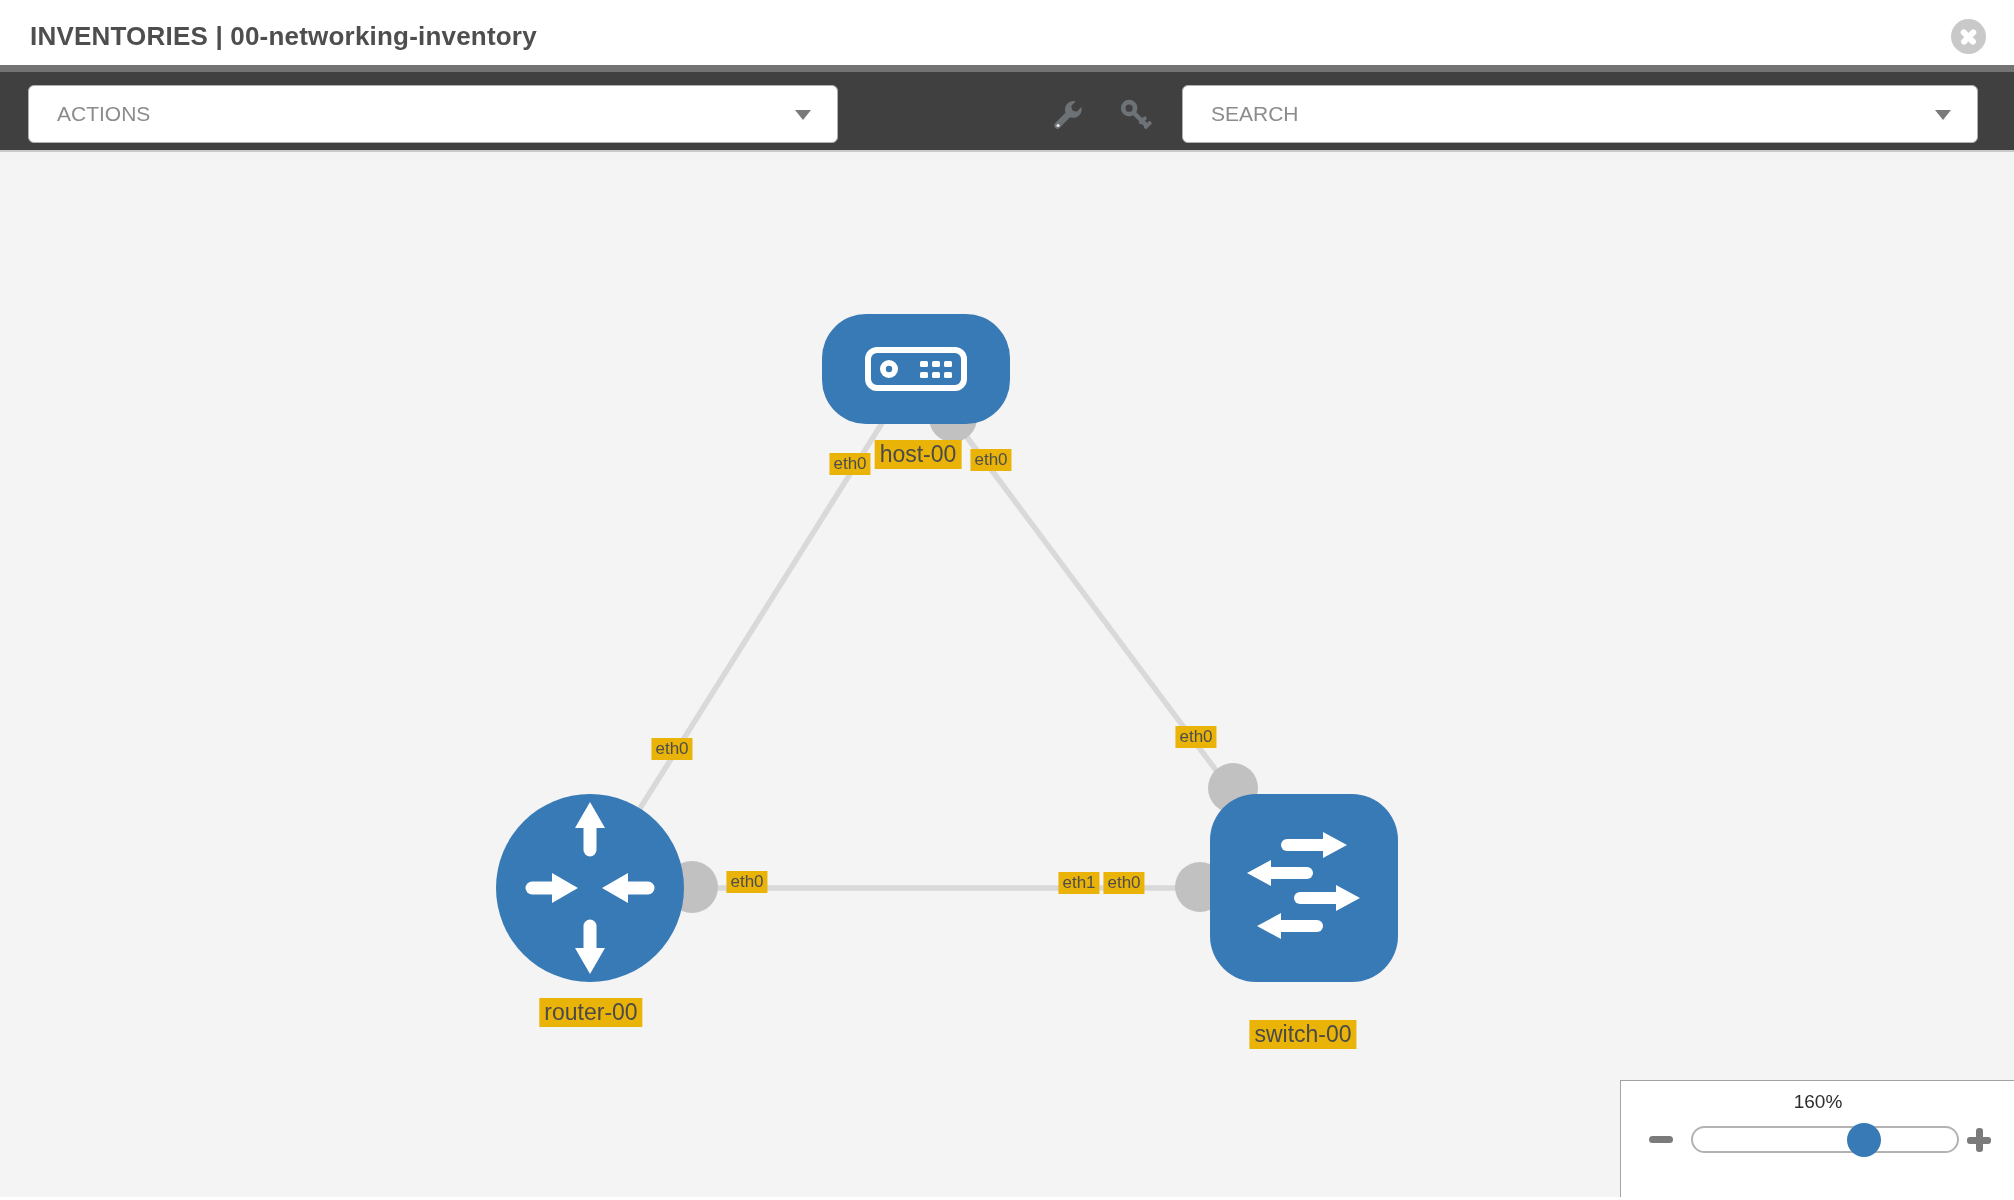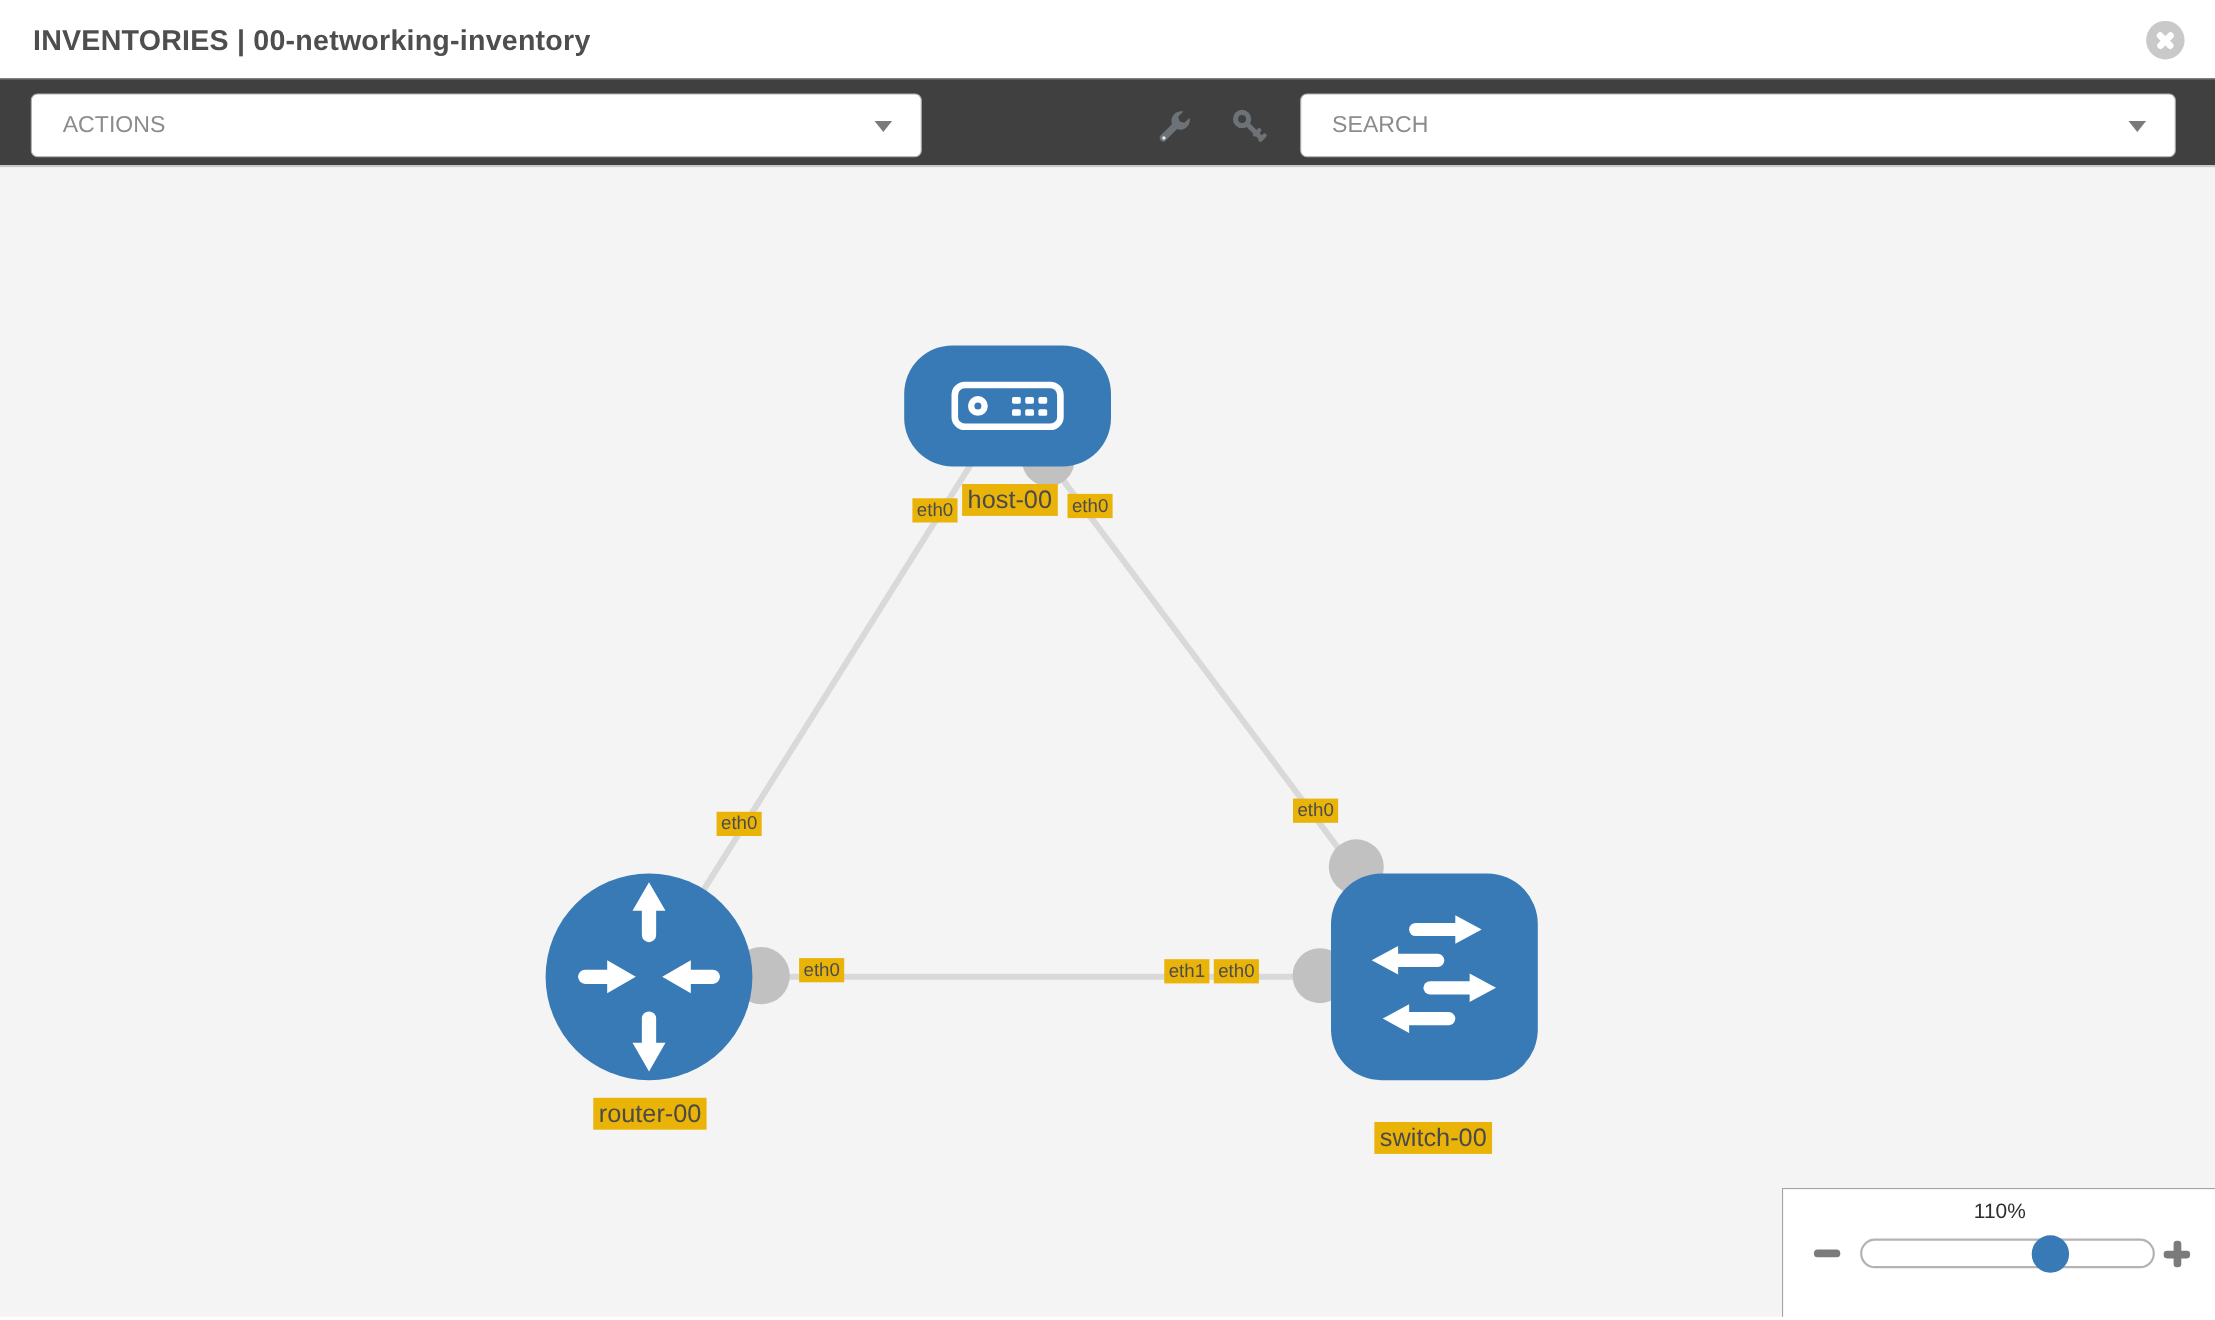--- a/index.html
+++ b/index.html
@@ -1,21 +1,21 @@
 <!DOCTYPE html>
 <html><head>
 <meta charset="utf-8">
 <style>
   * { margin:0; padding:0; box-sizing:border-box; }
   html,body { width:2014px; height:1200px; overflow:hidden;
     font-family:"Liberation Sans", sans-serif; background:#fff; }
 
   
   .app-header { position:relative; width:100%; height:72px; background:#ffffff;
-    border-bottom:1px solid #737373; }
+    border-bottom:7px solid #737373; }
   .app-title { position:absolute; left:30px; top:0; line-height:72px;
     font-size:26px; font-weight:700; color:#4e4e4e; letter-spacing:.2px; }
   .close-btn { position:absolute; right:28px; top:19px; width:35px; height:35px;
     border-radius:50%; background:#c9c9c9; cursor:pointer; }
   .close-btn::before, .close-btn::after { content:""; position:absolute; left:8px; top:15px;
     width:19px; height:5.5px; border-radius:3px; background:#ffffff; }
   .close-btn::before { transform:rotate(45deg); }
   .close-btn::after  { transform:rotate(-45deg); }
 
   
@@ -163,19 +163,19 @@
   <span class="graph-label if-label" style="left:1196px; top:574px;">eth0</span>
   <span class="graph-label if-label" style="left:747px;  top:719px;">eth0</span>
   <span class="graph-label if-label" style="left:1124px; top:720px;">eth0</span>
   <span class="graph-label if-label" style="left:1079px; top:720px;">eth1</span>
 
   <span class="graph-label node-label" style="left:918px;  top:288px;">host-00</span>
   <span class="graph-label node-label" style="left:591px;  top:846px;">router-00</span>
   <span class="graph-label node-label" style="left:1303px; top:868px;">switch-00</span>
 
   <div class="zoom-panel">
-    <div class="zoom-level">110%</div>
+    <div class="zoom-level">160%</div>
     <div class="zoom-minus"></div>
     <div class="zoom-track"></div>
     <div class="zoom-thumb"></div>
     <div class="zoom-plus"></div>
   </div>
 </div>
 
 </body></html>

